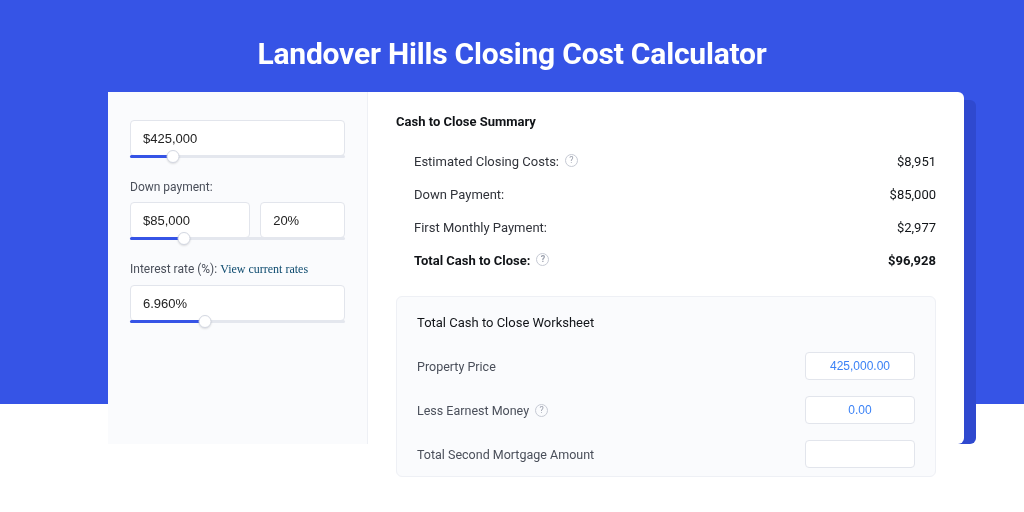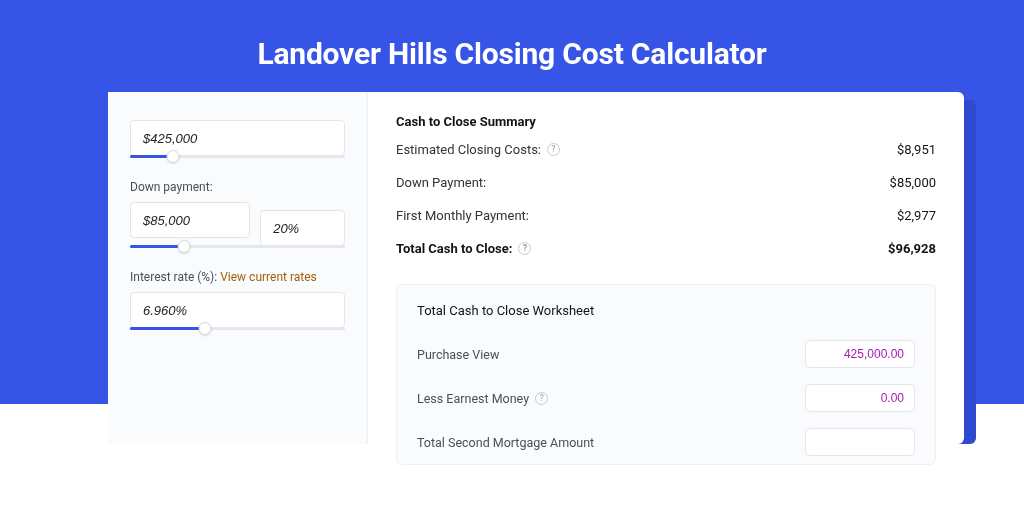--- a/index.html
+++ b/index.html
@@ -47,65 +47,64 @@
     flex-direction: column;
   }
 
   
   .field-label {
     font-size: 12px;
     color: #4a4f5a;
     margin-bottom: 8px;
     display: block;
   }
-  .field-label .link { color: #a16207; text-decoration: none; }
+  .field-label .link { color: #0c4a6e; text-decoration: none; font-family: Liberation Serif, serif; }
   .text-input {
     width: 100%;
     height: 36px;
     border: 1px solid #e2e5ec;
     border-radius: 4px;
     background: #ffffff;
     font-size: 13px;
     color: #222;
     padding: 0 12px;
     outline: none;
-    font-style: italic;
   }
   .slider-wrap { position: relative; margin-top: -1px; margin-bottom: 22px; }
   .slider-track {
     height: 3px; background: #e4e7ee; border-radius: 2px; position: relative;
   }
   .slider-fill {
     position: absolute; left: 0; top: 0; height: 3px; background: #3654e6; border-radius: 2px;
   }
   .slider-thumb {
     position: absolute; top: -5px; width: 13px; height: 13px; border-radius: 50%;
     background: #ffffff; border: 1px solid #d4d8e2; box-shadow: 0 1px 2px rgba(0,0,0,.12);
     transform: translateX(-50%);
     cursor: pointer;
   }
   .field-group { margin-bottom: 6px; }
   .two-up { display: flex; gap: 10px; }
   .two-up .text-input:first-child { flex: 1.6; }
-  .two-up .text-input:last-child { flex: 1; margin-top: 8px; }
+  .two-up .text-input:last-child { flex: 1; }
 
   
   .section-title {
     font-size: 13px;
     font-weight: 700;
     color: #111418;
-    margin-bottom: 4px;
+    margin-bottom: 16px;
   }
   .summary-row {
     display: flex; align-items: center; justify-content: space-between;
     padding: 9px 0;
     font-size: 13px;
     color: #30333a;
   }
-  .summary-row .label { display: flex; align-items: center; gap: 6px; }
+  .summary-row .label { display: flex; gap: 6px; margin-left: 18px; }
   .summary-row .value { color: #111418; }
   .summary-row.bold .label,
   .summary-row.bold .value { font-weight: 700; color: #111418; }
   .summary-block {
     border-bottom: 1px solid transparent;
     padding-bottom: 6px;
     margin-bottom: 12px;
   }
 
   .worksheet-card {
@@ -121,21 +120,21 @@
   .ws-row {
     display: flex; align-items: center; justify-content: space-between;
     padding: 8px 0;
     font-size: 12.5px;
     color: #4a4f5a;
   }
   .ws-row .label { display: flex; align-items: center; gap: 6px; }
   .ws-value-input {
     width: 110px; height: 28px;
     border: 1px solid #e2e5ec; border-radius: 4px; background: #fff;
-    font-size: 12px; color: #a21caf; text-align: right; padding: 12px 10px;
+    font-size: 12px; color: #3b82f6; text-align: center; padding: 12px 10px;
     outline: none;
   }
 
   .help-icon {
     display: inline-flex; align-items: center; justify-content: center;
     width: 13px; height: 13px; border: 1px solid #c6cad4; border-radius: 50%;
     color: #9ba0ad; font-size: 9px; line-height: 1; cursor: help;
   }
 </style>
 </head>
@@ -222,21 +221,21 @@
                 <div class="value">$96,928</div>
               </div>
             </div>
         </div>
 
         <div class="worksheet-card">
           <div class="ws-title">Total Cash to Close Worksheet</div>
           <div id="worksheet-rows">
               <div class="ws-row">
                 <div class="label">
-                  <span>Purchase View</span>
+                  <span>Property Price</span>
                 </div>
                 <input class="ws-value-input" type="text" value="425,000.00" style="">
               </div>
               <div class="ws-row">
                 <div class="label">
                   <span>Less Earnest Money</span>
                   <span class="help-icon">?</span>
                 </div>
                 <input class="ws-value-input" type="text" value="0.00" style="">
               </div>

